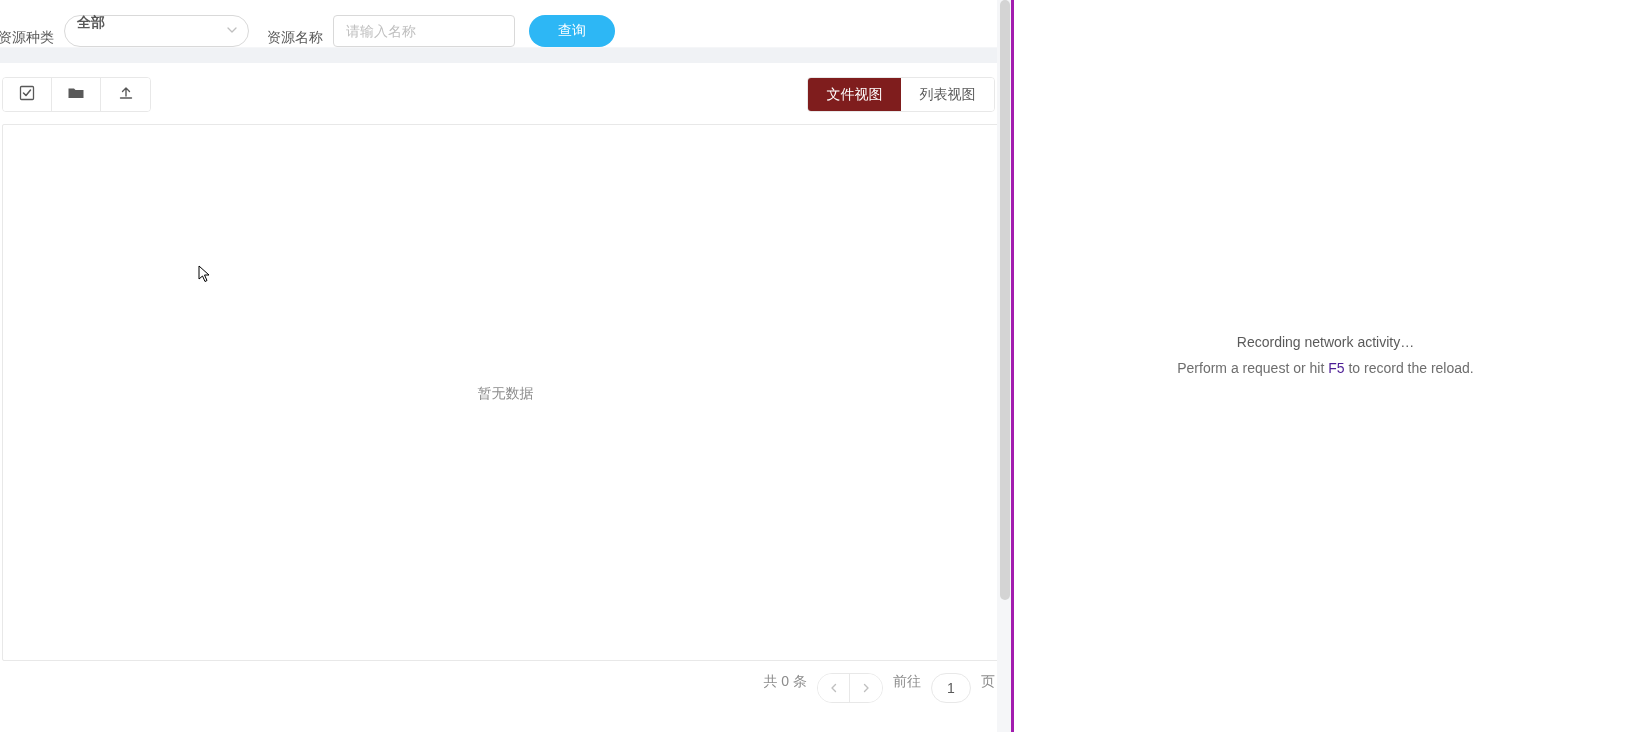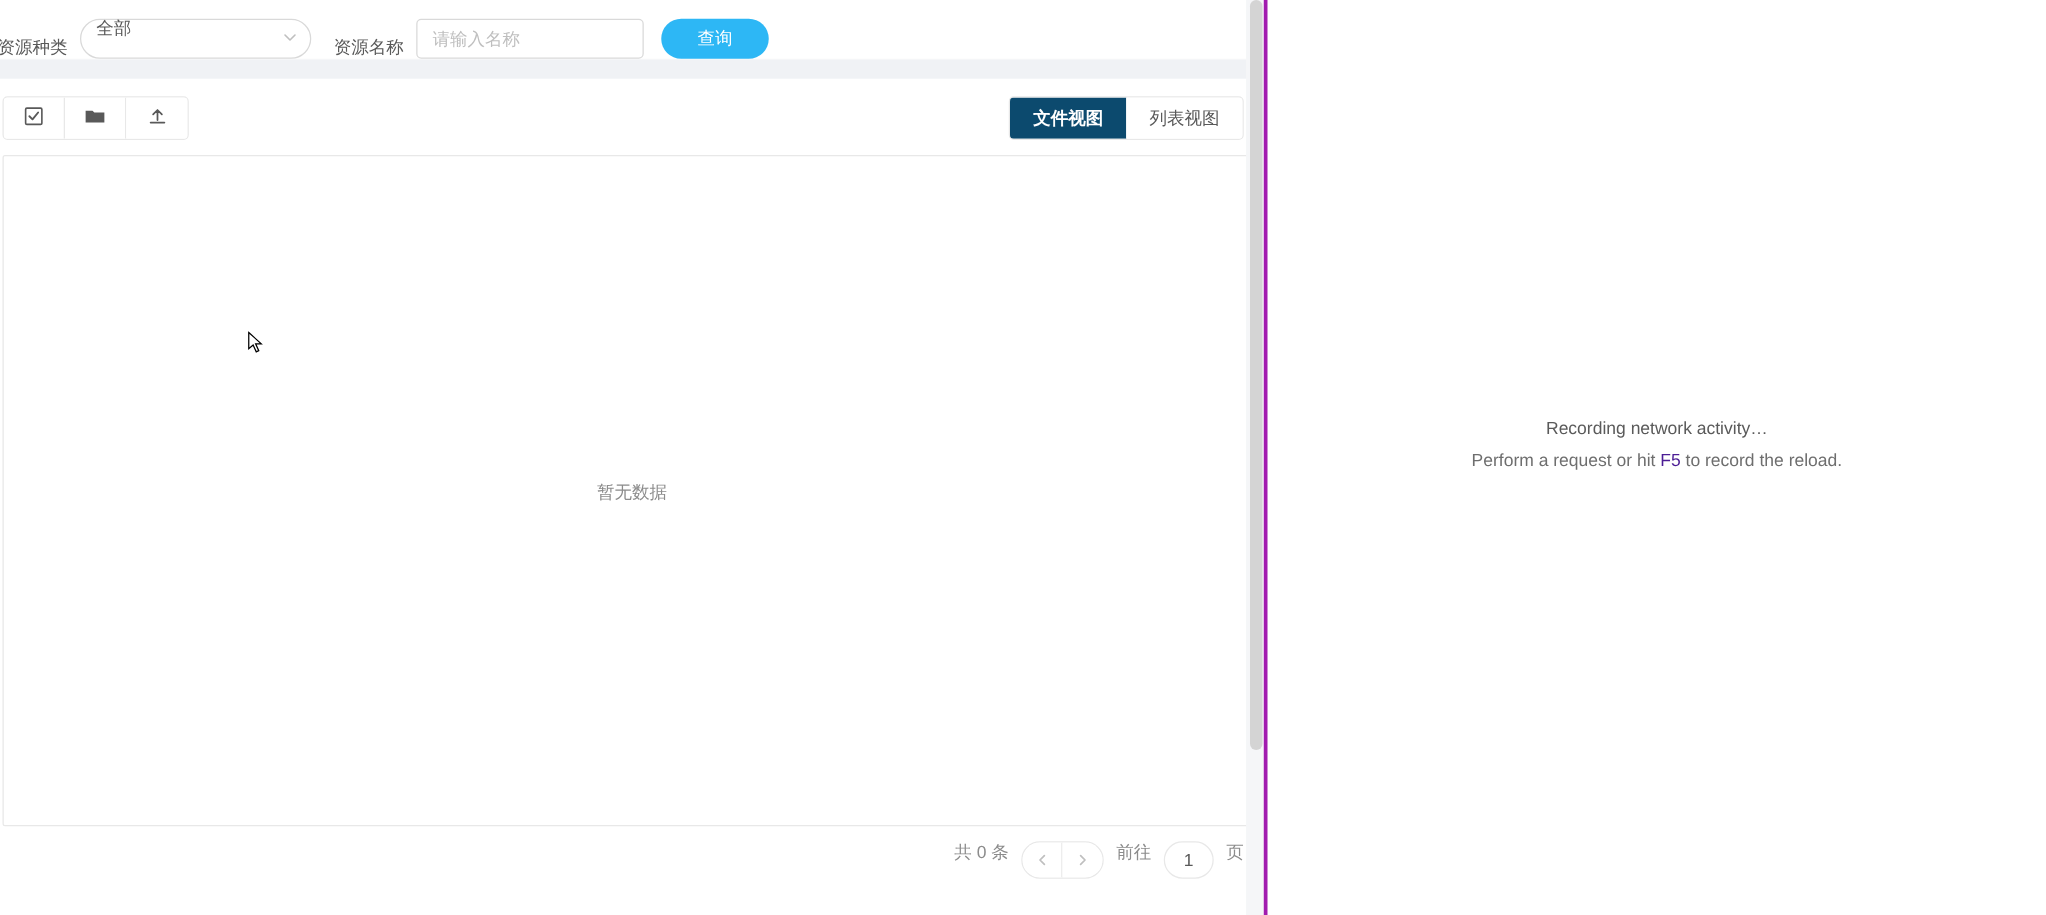--- a/index.html
+++ b/index.html
@@ -26,20 +26,21 @@
     height: 32px;
     border: 1px solid #d9d9d9;
     border-radius: 16px;
     background: #fff;
     display: flex;
     align-items: center;
     padding: 0 30px 16px 12px;
     color: #595959;
     cursor: pointer;
     margin-right: 18px;
+    font-weight: bold;
   }
   .select .chevron {
     position: absolute;
     right: 10px;
     top: 50%;
     transform: translateY(-50%);
     color: #bfbfbf;
   }
 
   .text-input {
@@ -114,23 +115,22 @@
     background: #fff;
     border: none;
     display: flex;
     align-items: center;
     justify-content: center;
     cursor: pointer;
     font-size: 14px;
     color: #595959;
   }
   .view-btn.active {
-    background: #0c4a6e;
+    background: #7f1d1d;
     color: #fff;
-    font-weight: bold;
   }
 
   .data-box {
     margin: 12px 2px 0 2px;
     height: 537px;
     border: 1px solid #e8e8e8;
     border-radius: 2px;
     display: flex;
     align-items: center;
     justify-content: center;

